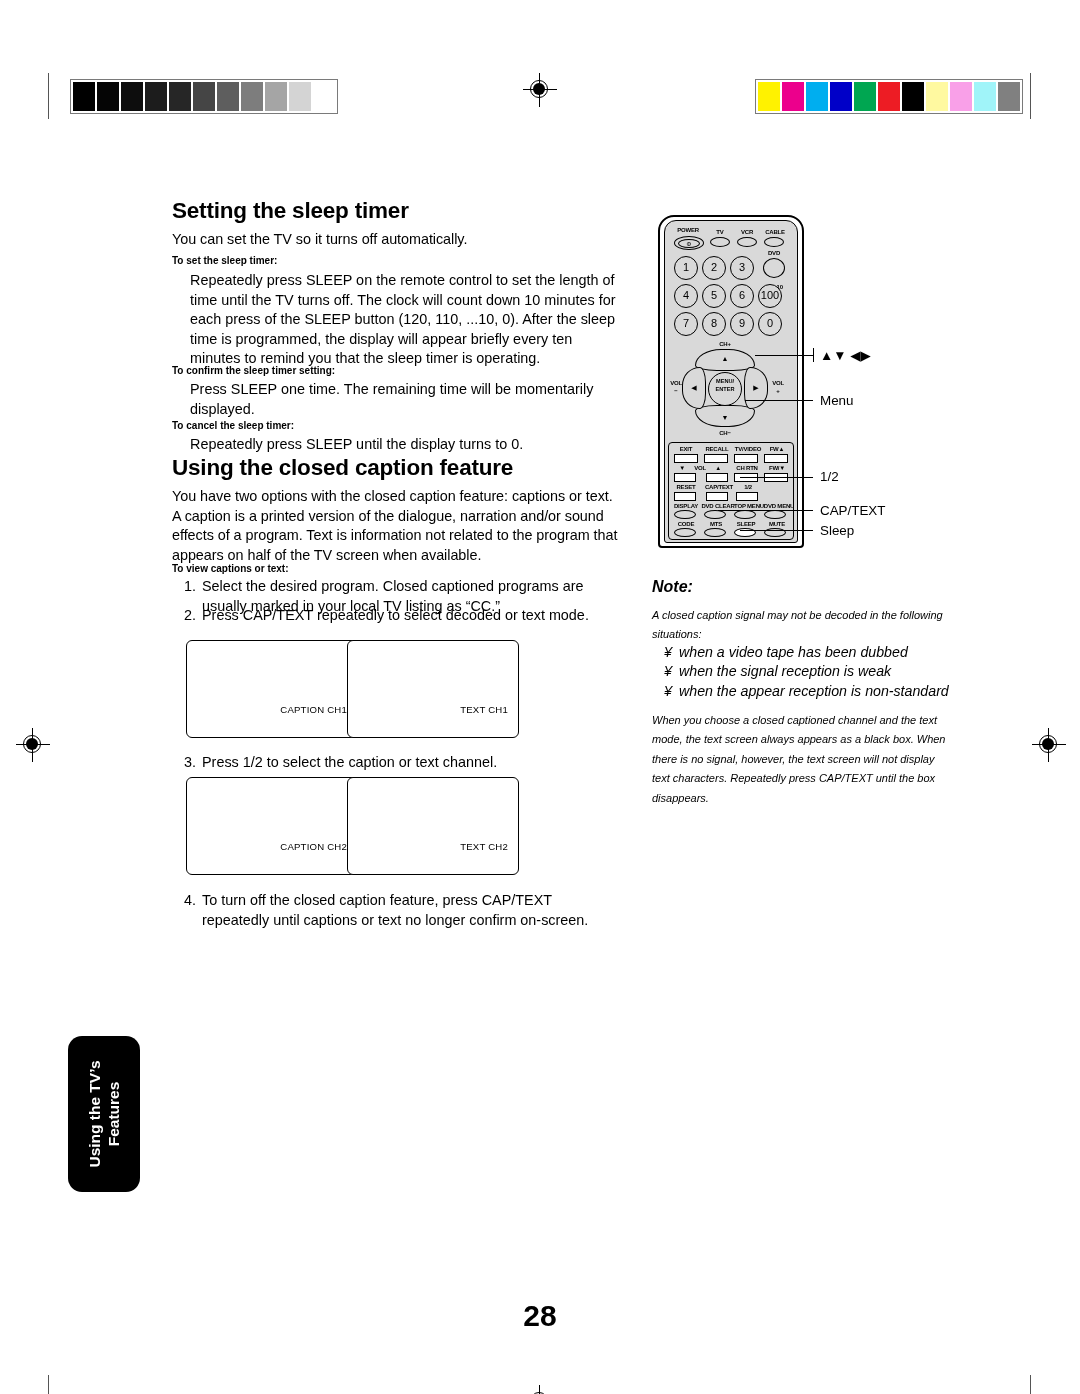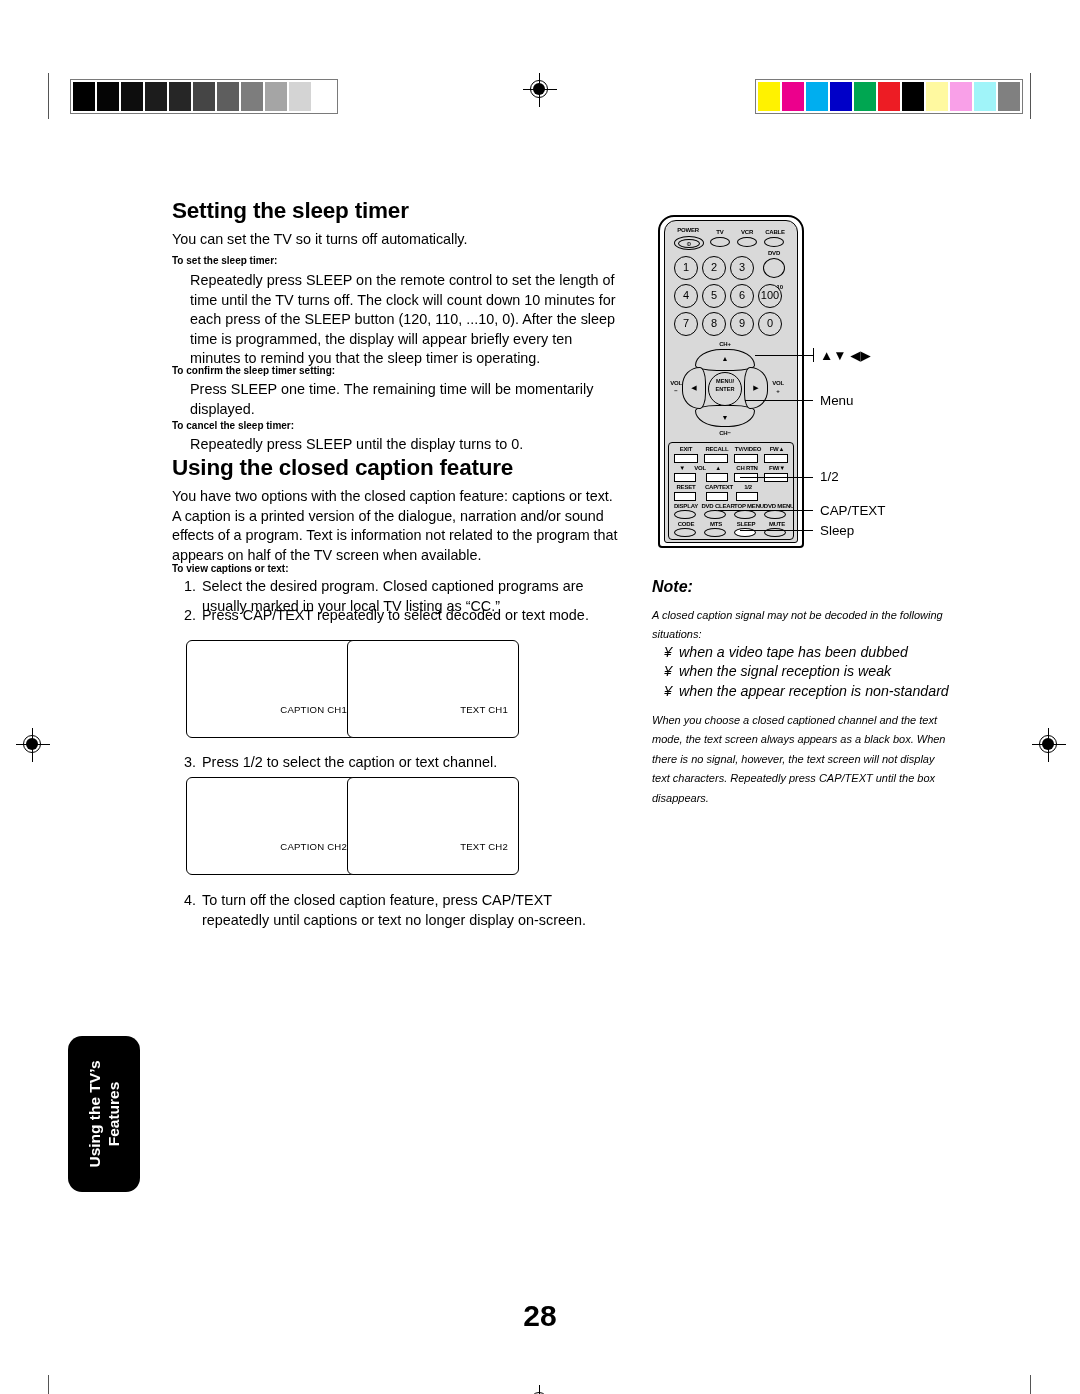--- a/index.html
+++ b/index.html
@@ -418,21 +418,21 @@
 
   <div class="tv-box" style="left:186px; top:722px;">
     <div class="tv-label">CAPTION CH2</div>
   </div>
   <div class="tv-box" style="left:347px; top:722px;">
     <div class="tv-label">TEXT CH2</div>
   </div>
 
   <div class="num-item" style="left:178px; top:836px; width:440px;">
     <span class="num">4.</span>
-    <span class="txt">To turn off the closed caption feature, press CAP/TEXT repeatedly until captions or text no longer display on-screen.</span>
+    <span class="txt">To turn off the closed caption feature, press CAP/TEXT repeatedly until captions or text no longer confirm on-screen.</span>
   </div>
 
   <div class="note-title" style="left:652px; top:523px;">Note:</div>
   <div class="note-text" style="left:652px; top:551px; width:302px;">A closed caption signal may not be decoded in the following situations:</div>
   <div class="note-bullets" style="left:664px; top:588px; width:300px;">
     <div class="b-row">
       <span class="b-mark">¥</span><span>when a video tape has been dubbed</span>
     </div>
     <div class="b-row">
       <span class="b-mark">¥</span><span>when the signal reception is weak</span>

